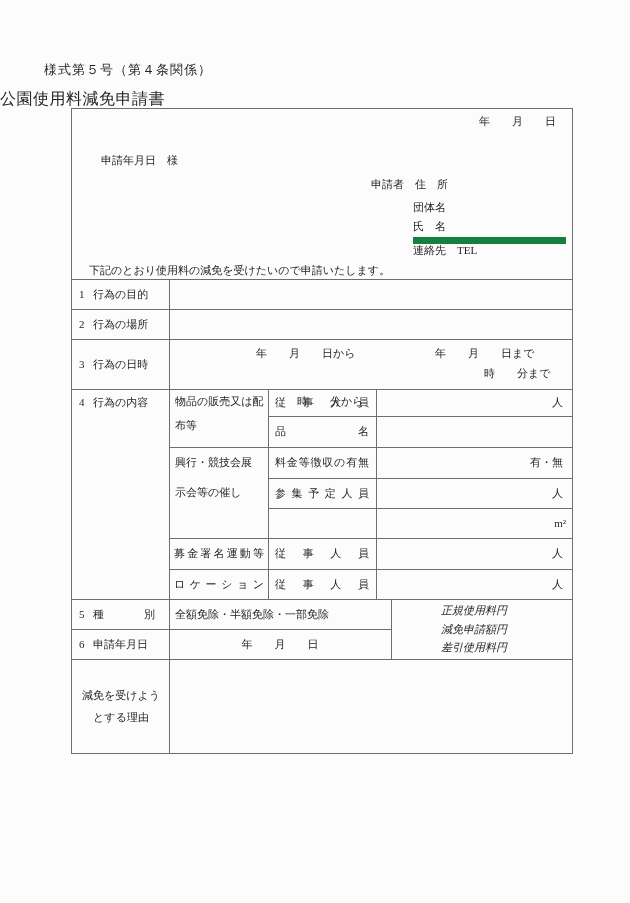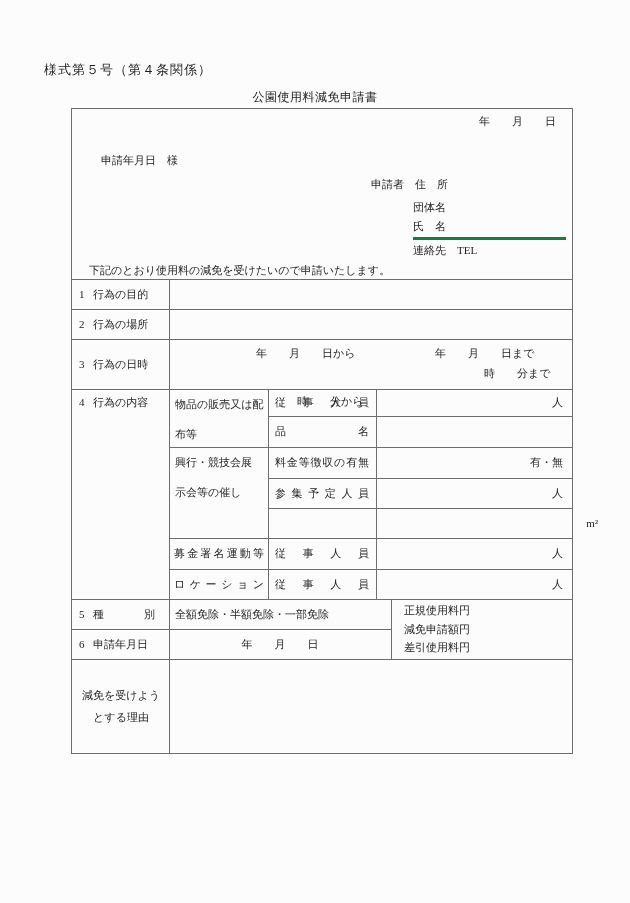--- a/index.html
+++ b/index.html
@@ -1,31 +1,31 @@
 <!DOCTYPE html>
 <html><head>
 <meta charset="utf-8">
 <style>
   html,body{margin:0;padding:0;background:#fbfbfb;}
   .page{position:relative;width:630px;height:903px;background:#fcfcfc;
         font-family:"Liberation Serif","DejaVu Serif",serif;color:#1f1f1f;overflow:hidden;}
   .form-number{position:absolute;left:44px;top:61px;font-size:13px;letter-spacing:1px;}
-  .doc-title{position:absolute;left:0;top:89px;width:100%;text-align:center;font-size:12px;letter-spacing:.5px;}
+  .doc-title{position:absolute;left:0;top:89px;width:100%;text-align:left;font-size:16px;letter-spacing:.5px;}
   .box{position:absolute;left:71px;top:108px;width:500px;height:644px;border:1px solid #6e6e6e;}
   .hl{position:absolute;height:1px;background:#6e6e6e;}
   .vl{position:absolute;width:1px;background:#6e6e6e;}
   .cell{position:absolute;font-size:11px;line-height:1.3;white-space:nowrap;}
   .wrap{white-space:normal;}
   .flexc{display:flex;align-items:center;}
   .no{display:inline-block;width:14px;font-size:11px;}
   .spread{text-align:justify;text-align-last:justify;white-space:normal;}
   .rt{text-align:right;}
-  .underline{border-bottom:3px solid #15803d;padding-bottom:4px;display:inline-block;}
+  .underline{border-bottom:7px solid #15803d;padding-bottom:4px;display:inline-block;}
   .feebox{display:flex;flex-direction:column;justify-content:space-evenly;box-sizing:border-box;}
-  .feerow{display:flex;justify-content:flex-start;padding:0 28px 0 13px;}
+  .feerow{display:flex;justify-content:center;padding:0 28px 0 13px;font-style:italic;}
   .reason{display:flex;flex-direction:column;justify-content:center;gap:7px;}
 </style>
 </head>
 <body>
 
 <div class="page">
 
   <div class="form-number">様式第５号（第４条関係）</div>
   <div class="doc-title">公園使用料減免申請書</div>
 
@@ -75,36 +75,36 @@
     </div>
     <div class="cell" style="left:184px;top:237px;">年　　月　　日から</div>
     <div class="cell" style="left:225px;top:257px;margin-top:28px;">時　　分から</div>
     <div class="cell" style="left:363px;top:237px;">年　　月　　日まで</div>
     <div class="cell" style="left:412px;top:257px;">時　　分まで</div>
 
     <div class="cell flexc" style="left:7px;top:280px;height:27px;">
       <span class="no">4</span>
       <span>行為の内容</span>
     </div>
-    <div class="cell wrap" style="left:103px;top:280px;width:90px;line-height:30px;">物品の販売又は配布等</div>
+    <div class="cell wrap" style="left:103px;top:280px;width:90px;line-height:24px;">物品の販売又は配布等</div>
     <div class="cell wrap" style="left:103px;top:338px;width:86px;line-height:30px;">興行・競技会展示会等の催し</div>
     <div class="cell spread" style="left:102px;top:429px;width:90px;height:31px;line-height:31px;">募金署名運動等</div>
     <div class="cell spread" style="left:102px;top:460px;width:90px;height:30px;line-height:30px;">ロケーション</div>
 
     <div class="cell spread" style="left:203px;top:280px;width:94px;height:27px;line-height:27px;">従事人員</div>
     <div class="cell spread" style="left:203px;top:307px;width:94px;height:31px;line-height:31px;">品名</div>
     <div class="cell spread" style="left:203px;top:338px;width:94px;height:31px;line-height:31px;">料金等徴収の有無</div>
     <div class="cell spread" style="left:203px;top:369px;width:94px;height:30px;line-height:30px;">参集予定人員</div>
     <div class="cell spread" style="left:203px;top:429px;width:94px;height:31px;line-height:31px;">従事人員</div>
     <div class="cell spread" style="left:203px;top:460px;width:94px;height:30px;line-height:30px;">従事人員</div>
 
     <div class="cell rt" style="left:304px;top:280px;width:187px;height:27px;line-height:27px;">人</div>
     <div class="cell rt" style="left:304px;top:338px;width:187px;height:31px;line-height:31px;">有・無</div>
     <div class="cell rt" style="left:304px;top:369px;width:187px;height:30px;line-height:30px;">人</div>
-    <div class="cell rt" style="left:304px;top:399px;width:190px;height:30px;line-height:30px;padding-left:32px;">m²</div>
+    <div class="cell rt" style="left:304px;top:399px;width:190px;height:30px;line-height:30px;">m²</div>
     <div class="cell rt" style="left:304px;top:429px;width:187px;height:31px;line-height:31px;">人</div>
     <div class="cell rt" style="left:304px;top:460px;width:187px;height:30px;line-height:30px;">人</div>
 
     <div class="cell flexc" style="left:7px;top:490px;height:30px;">
       <span class="no">5</span>
       <span class="spread" style="display:inline-block;width:62px;">種別</span>
     </div>
     <div class="cell" style="left:103px;top:490px;height:30px;line-height:30px;">全額免除・半額免除・一部免除</div>
 
     <div class="cell feebox" style="left:319px;top:490px;width:181px;height:60px;">

